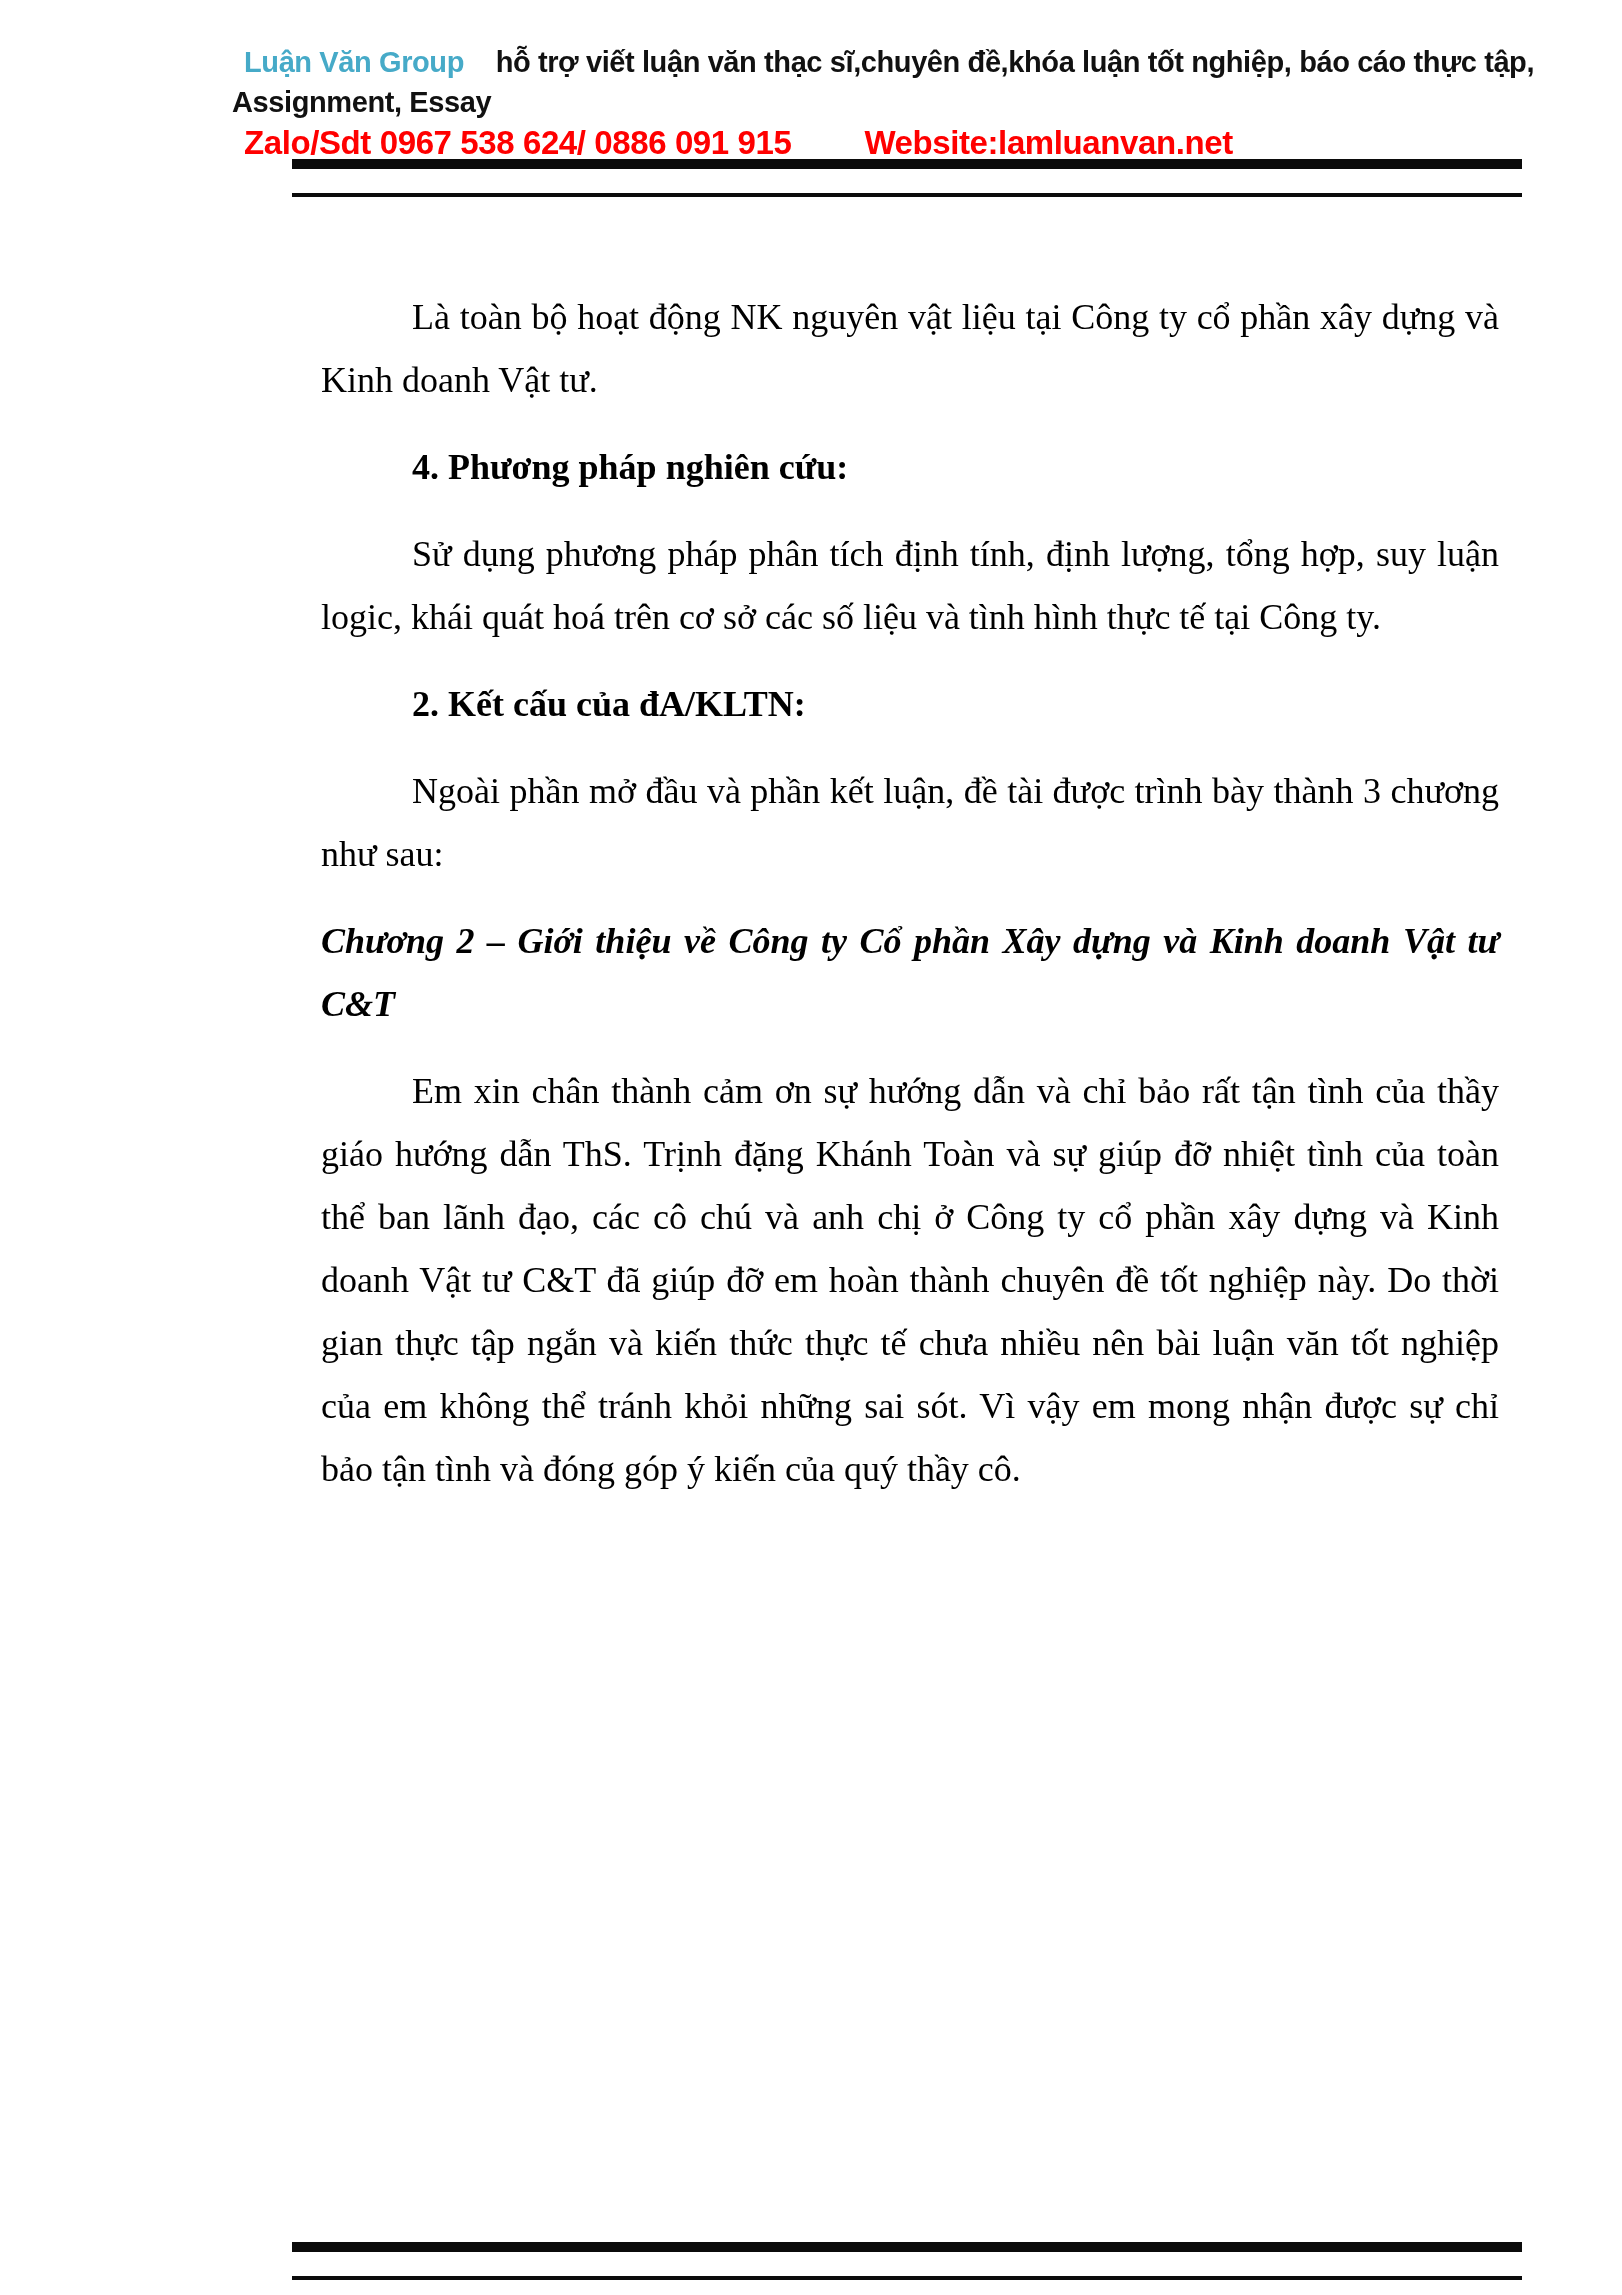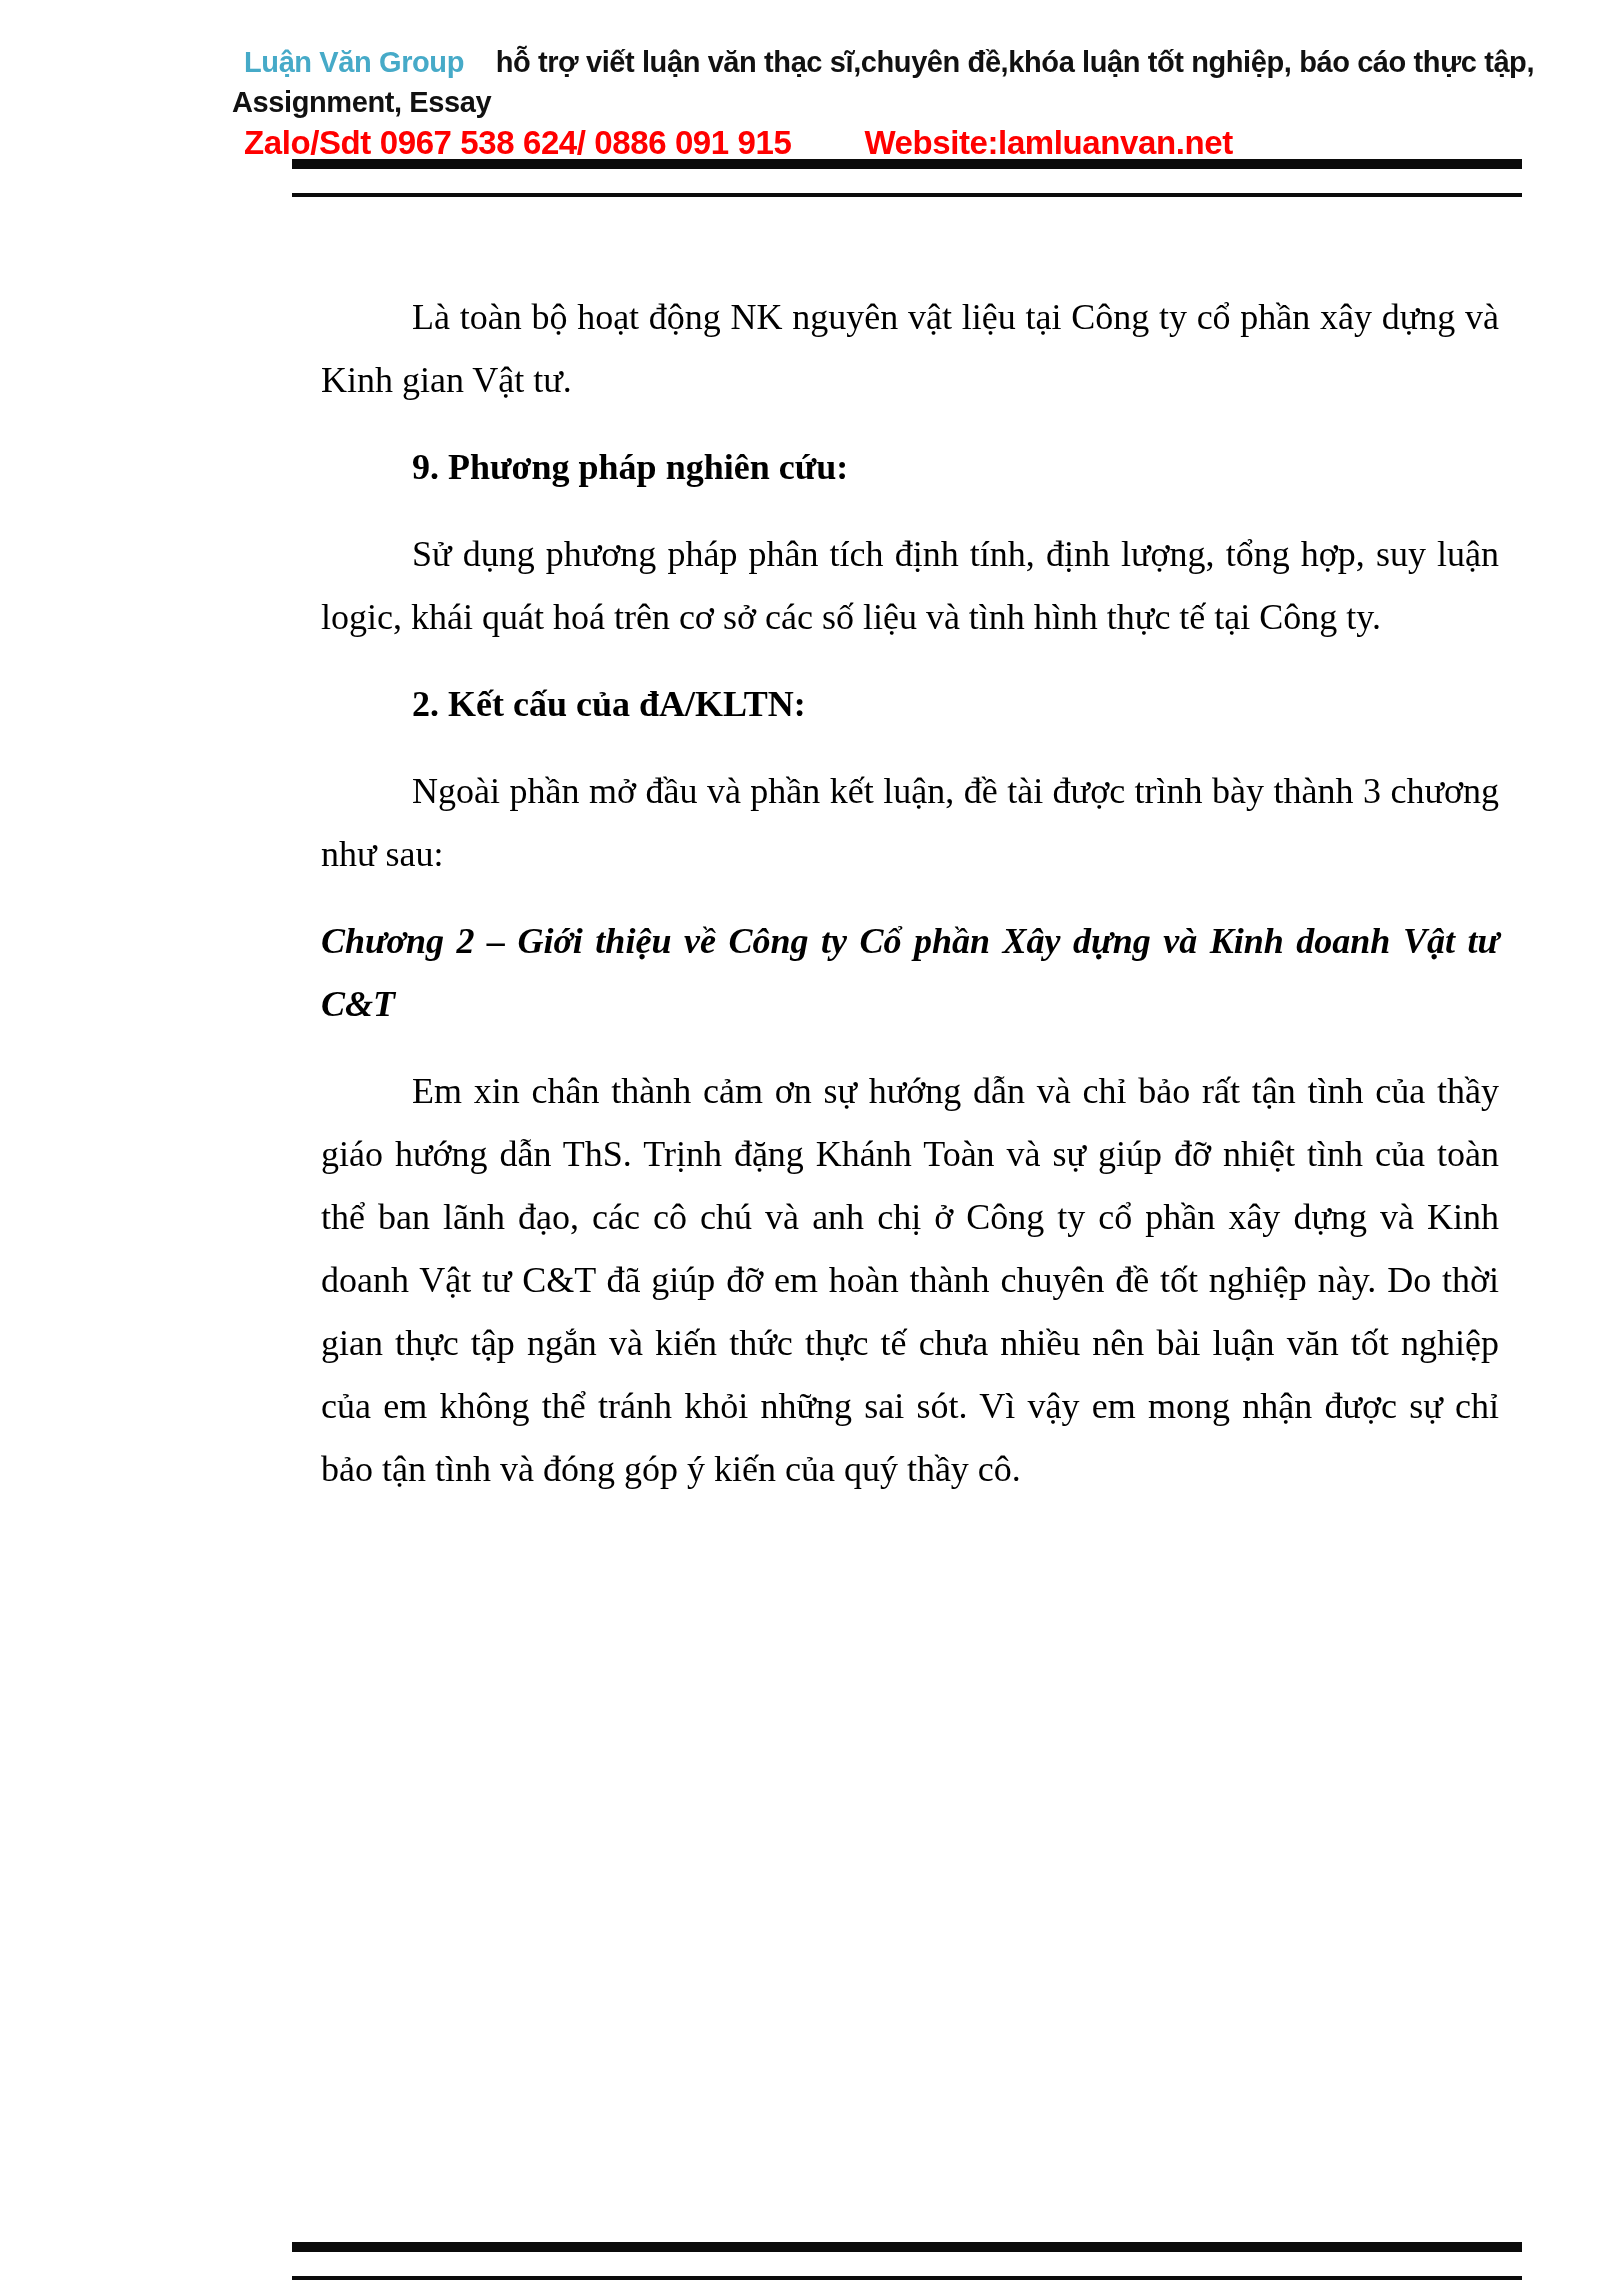--- a/index.html
+++ b/index.html
@@ -89,22 +89,22 @@
     <span class="brand">Luận Văn Group</span><span> hỗ trợ viết luận văn thạc sĩ,chuyên đề,khóa luận tốt nghiệp, báo cáo thực tập, Assignment, Essay</span>
   </div>
 
   <div class="contact-line">
     <span>Zalo/Sdt 0967 538 624/ 0886 091 915</span><span class="website">Website:lamluanvan.net</span>
   </div>
 
   <div class="rule rule-top"></div>
 
   <div class="content">
-    <p class="p-body">Là toàn bộ hoạt động NK nguyên vật liệu tại Công ty cổ phần xây dựng và Kinh gian Vật tư.</p>
-    <p class="p-heading">9. Phương pháp nghiên cứu:</p>
+    <p class="p-body">Là toàn bộ hoạt động NK nguyên vật liệu tại Công ty cổ phần xây dựng và Kinh doanh Vật tư.</p>
+    <p class="p-heading">4. Phương pháp nghiên cứu:</p>
     <p class="p-body">Sử dụng phương pháp phân tích định tính, định lượng, tổng hợp, suy luận logic, khái quát hoá trên cơ sở các số liệu và tình hình thực tế tại Công ty.</p>
     <p class="p-heading">2. Kết cấu của đA/KLTN:</p>
     <p class="p-body">Ngoài phần mở đầu và phần kết luận, đề tài được trình bày thành 3 chương như sau:</p>
     <p class="p-chapter">Chương 2 – Giới thiệu về Công ty Cổ phần Xây dựng và Kinh doanh Vật tư C&amp;T</p>
     <p class="p-body">Em xin chân thành cảm ơn sự hướng dẫn và chỉ bảo rất tận tình của thầy giáo hướng dẫn ThS. Trịnh đặng Khánh Toàn và sự giúp đỡ nhiệt tình của toàn thể ban lãnh đạo, các cô chú và anh chị ở Công ty cổ phần xây dựng và Kinh doanh Vật tư C&amp;T đã giúp đỡ em hoàn thành chuyên đề tốt nghiệp này. Do thời gian thực tập ngắn và kiến thức thực tế chưa nhiều nên bài luận văn tốt nghiệp của em không thể tránh khỏi những sai sót. Vì vậy em mong nhận được sự chỉ bảo tận tình và đóng góp ý kiến của quý thầy cô.</p>
   </div>
 
   <div class="rule rule-bottom"></div>
 
 </div>

